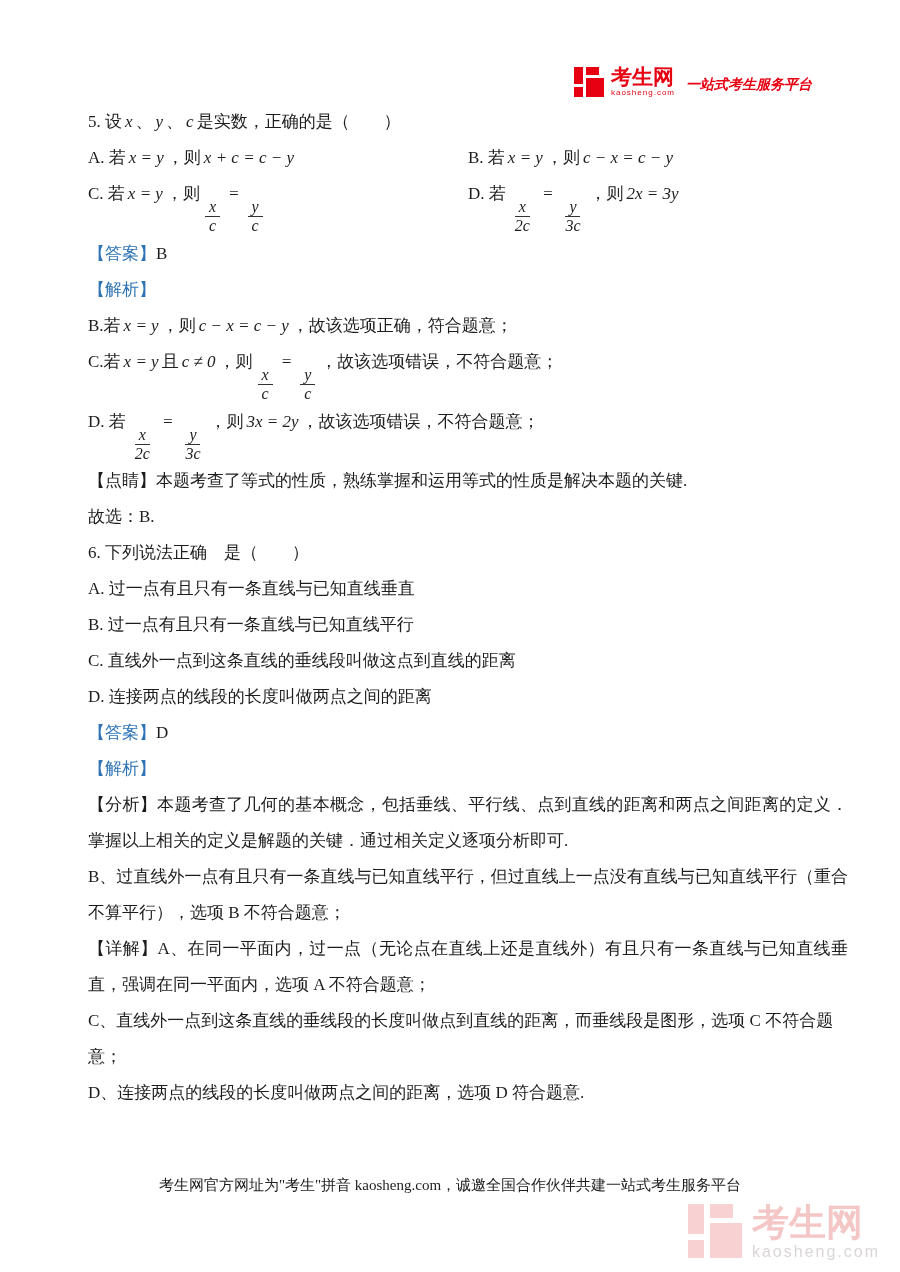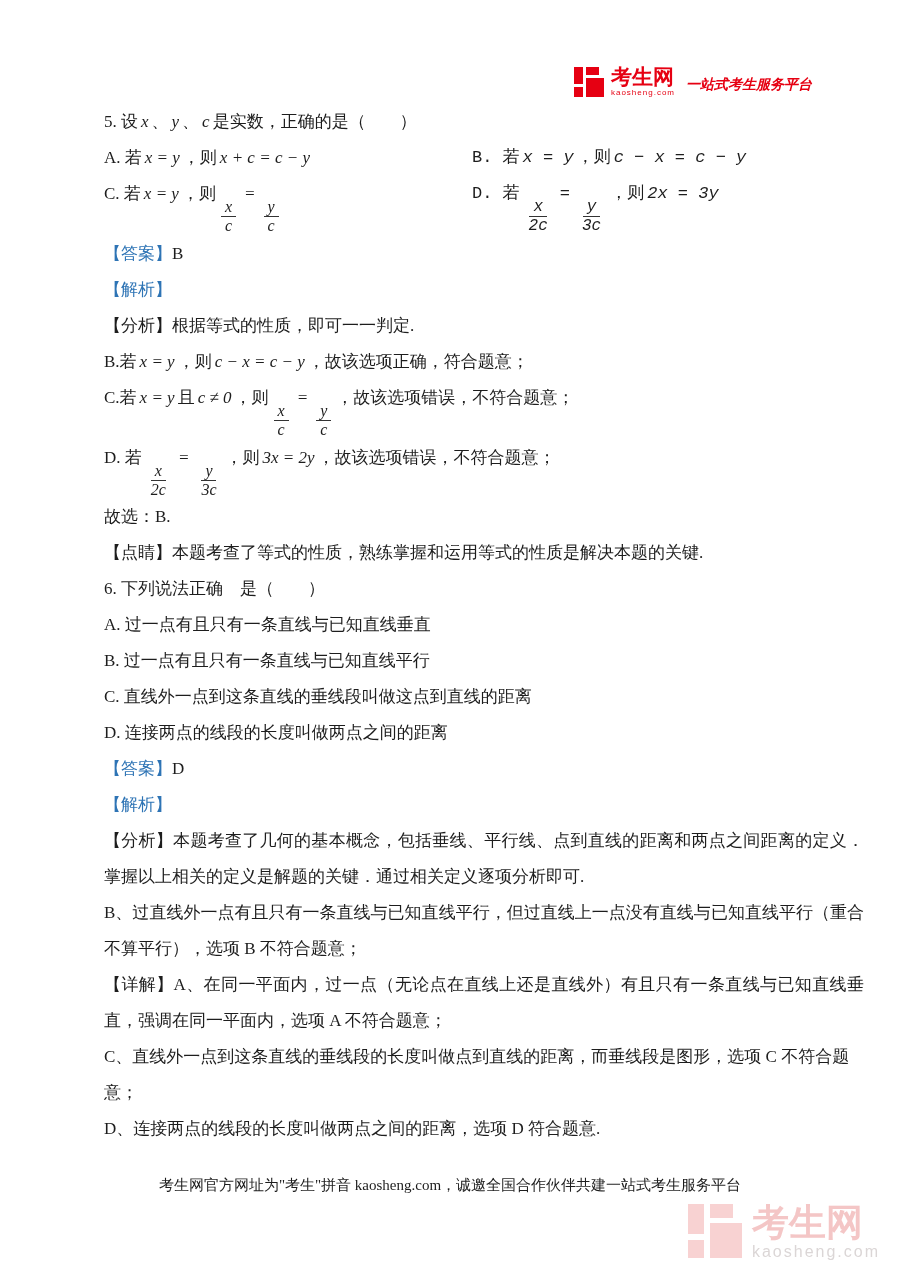--- a/index.html
+++ b/index.html
@@ -12,26 +12,26 @@
   .bicon .b1{left:0;top:0;width:30%;height:56%;}
   .bicon .b2{left:0;top:66%;width:30%;height:34%;}
   .bicon .b3{left:40%;top:0;width:44%;height:26%;}
   .bicon .b4{left:40%;top:36%;width:60%;height:64%;}
   .btext{display:flex;flex-direction:column;line-height:1;}
   .bname{color:#e60012;font-weight:bold;font-size:21px;font-family:"Liberation Sans",sans-serif;}
   .bdomain{color:#e60012;font-size:8px;letter-spacing:1px;margin-top:2px;font-family:"Liberation Sans",sans-serif;}
   .btagline{color:#e60012;font-size:14px;font-weight:bold;font-style:italic;
             padding-bottom:3px;margin-left:4px;white-space:nowrap;font-family:"Liberation Sans",sans-serif;text-align:right;}
   
-  .content{position:absolute;left:104px;top:104px;width:760px;}
+  .content{position:absolute;left:88px;top:104px;width:760px;}
   .line{font-size:17px;line-height:36px;text-align:justify;}
   .nojust{text-align:left;}
-  .row{display:flex;align-items:center;}
+  .row{display:flex;align-items:center;gap:12px;}
   .row .cell1{width:368px;}
-  .row .cell2{flex:1;font-family:Liberation Mono, monospace;}
+  .row .cell2{flex:1;}
   .cn{}
   .math{font-style:italic;margin:0 3px;white-space:nowrap;}
   .blabel{color:#2e74b5;}
   .frac{display:inline-flex;flex-direction:column;align-items:center;vertical-align:-13px;
         margin:0 5px;font-style:italic;font-size:16px;line-height:1.15;}
   .frac .num{padding:0 4px;border-bottom:1px solid #333;}
   .frac .den{padding:0 4px;}
   
   .footer-text{position:absolute;left:0;right:0;top:1176px;text-align:center;font-size:15px;color:#1d1d1d;}
   .watermark{position:absolute;right:20px;top:1204px;display:flex;align-items:flex-start;gap:10px;}
@@ -85,38 +85,37 @@
             <span class="num">x</span>
             <span class="den">2c</span>
           </span><span class="math">=</span><span class="frac">
             <span class="num">y</span>
             <span class="den">3c</span>
           </span><span class="cn">，则</span><span class="math">2x = 3y</span></div>
     </div>
 
     <div class="line nojust"><span class="blabel">【答案】</span><span class="cn">B</span></div>
     <div class="line nojust"><span class="blabel">【解析】</span></div>
-    <div class="line nojust"><span class="cn">【分析】根据等式的性质，即可一一判定.</span></div>
     <div class="line nojust"><span class="cn">B.若</span><span class="math">x = y</span><span class="cn">，则</span><span class="math">c − x = c − y</span><span class="cn">，故该选项正确，符合题意；</span></div>
     <div class="line nojust"><span class="cn">C.若</span><span class="math">x = y</span><span class="cn">且</span><span class="math">c ≠ 0</span><span class="cn">，则</span><span class="frac">
           <span class="num">x</span>
           <span class="den">c</span>
         </span><span class="math">=</span><span class="frac">
           <span class="num">y</span>
           <span class="den">c</span>
         </span><span class="cn">，故该选项错误，不符合题意；</span></div>
     <div class="line nojust"><span class="cn">D. 若</span><span class="frac">
           <span class="num">x</span>
           <span class="den">2c</span>
         </span><span class="math">=</span><span class="frac">
           <span class="num">y</span>
           <span class="den">3c</span>
         </span><span class="cn">，则</span><span class="math">3x = 2y</span><span class="cn">，故该选项错误，不符合题意；</span></div>
+    <div class="line nojust"><span class="cn">【点睛】本题考查了等式的性质，熟练掌握和运用等式的性质是解决本题的关键.</span></div>
     <div class="line nojust"><span class="cn">故选：B.</span></div>
-    <div class="line nojust"><span class="cn">【点睛】本题考查了等式的性质，熟练掌握和运用等式的性质是解决本题的关键.</span></div>
 
     <div class="line nojust"><span class="cn">6. 下列说法正确　是（　　）</span></div>
     <div class="line nojust"><span class="cn">A. 过一点有且只有一条直线与已知直线垂直</span></div>
     <div class="line nojust"><span class="cn">B. 过一点有且只有一条直线与已知直线平行</span></div>
     <div class="line nojust"><span class="cn">C. 直线外一点到这条直线的垂线段叫做这点到直线的距离</span></div>
     <div class="line nojust"><span class="cn">D. 连接两点的线段的长度叫做两点之间的距离</span></div>
     <div class="line nojust"><span class="blabel">【答案】</span><span class="cn">D</span></div>
     <div class="line nojust"><span class="blabel">【解析】</span></div>
     <div class="line"><span class="cn">【分析】本题考查了几何的基本概念，包括垂线、平行线、点到直线的距离和两点之间距离的定义．掌握以上相关的定义是解题的关键．通过相关定义逐项分析即可.</span></div>
     <div class="line"><span class="cn">B、过直线外一点有且只有一条直线与已知直线平行，但过直线上一点没有直线与已知直线平行（重合不算平行），选项 B 不符合题意；</span></div>

